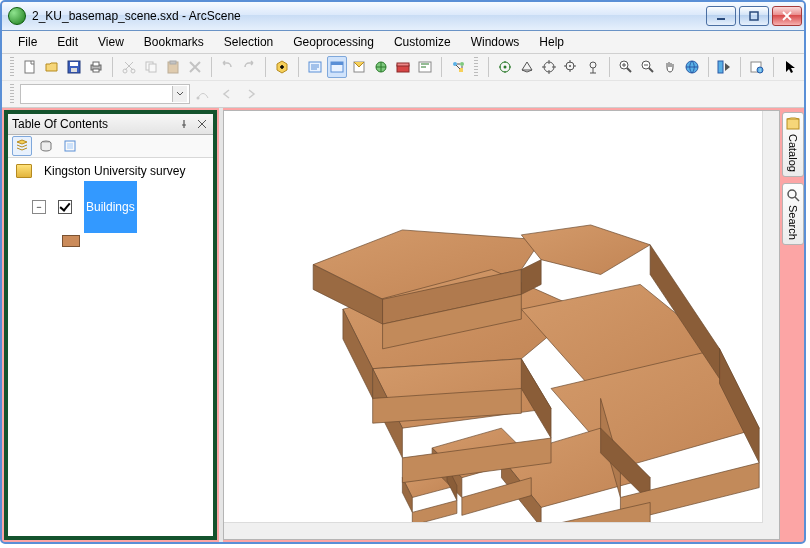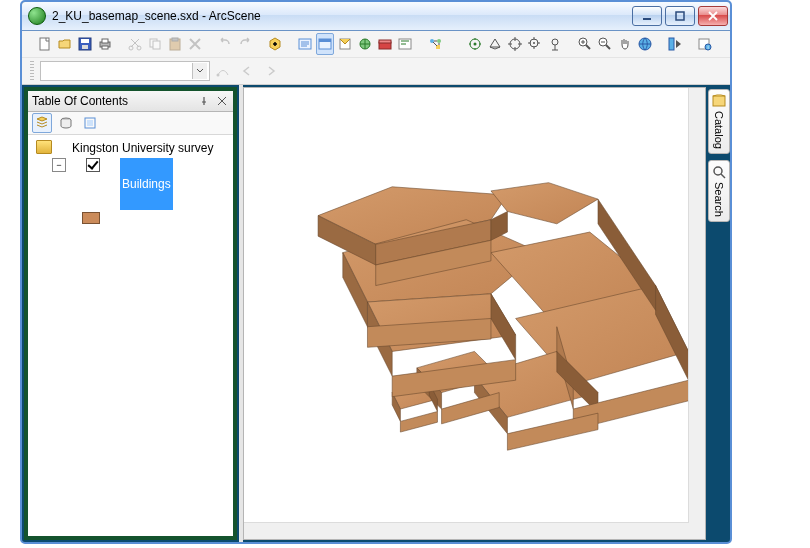--- a/index.html
+++ b/index.html
@@ -1,16 +1,16 @@
 <!DOCTYPE html>
 <html><head>
 <meta charset="utf-8">
 <style>
   html,body{margin:0;padding:0;font-family:"Segoe UI",Tahoma,sans-serif;font-size:12px;color:#000;background:#fff;}
-  .window{width:712px;height:544px;border:2px solid #5a8fd6;border-radius:5px;box-sizing:border-box;background:#0c4a6e;position:relative;display:flex;flex-direction:column;overflow:hidden;margin-left:20px;}
+  .window{width:806px;height:544px;border:2px solid #5a8fd6;border-radius:5px;box-sizing:border-box;background:#fca5a5;position:relative;display:flex;flex-direction:column;overflow:hidden;}
   
   .titlebar{height:28px;background:linear-gradient(#f7fbff,#dce9fb 45%,#c8dcf5 46%,#e6f0fc);border-bottom:1px solid #6a93c6;display:flex;align-items:center;padding:0 2px 0 6px;}
   .titlebar .app-icon{width:16px;height:16px;border-radius:50%;background:radial-gradient(circle at 30% 30%,#8ee38e,#1a7a1a);border:1px solid #0a5a0a;margin-right:6px;}
   .titlebar .title{flex:1;color:#000;font-size:12px;}
   .win-btns{display:flex;gap:3px;}
   .win-btn{width:28px;height:18px;border:1px solid #4a6fa3;border-radius:3px;background:linear-gradient(#fdfefe,#d2e3f7 45%,#b8d1ef 46%,#e6f0fc);display:flex;align-items:center;justify-content:center;position:relative;}
   .win-btn.close{background:linear-gradient(#fbdada,#e98b8b 45%,#d84b4b 46%,#f6b0b0);border-color:#a63a3a;}
   .win-btn svg{display:block;}
   
   .menubar{height:22px;background:#f4f4f4;display:flex;align-items:stretch;padding:0 6px;border-bottom:1px solid #d0d0d0;}
@@ -31,21 +31,21 @@
   .body{flex:1;display:flex;min-height:0;}
   
   .toc{width:205px;display:flex;flex-direction:column;border:4px solid #14532d;margin:2px;background:#fff;}
   .toc-header{height:20px;background:linear-gradient(#f7f7f7,#e4e4e4);border-bottom:1px solid #b5b5b5;display:flex;align-items:center;padding:0 4px;gap:4px;}
   .toc-title{flex:1;font-size:12px;}
   .toc-hbtn{width:14px;height:14px;display:flex;align-items:center;justify-content:center;}
   .toc-toolbar{height:22px;border-bottom:1px solid #d8d8d8;display:flex;align-items:center;gap:4px;padding:0 4px;background:#f9f9f9;}
   .toc-tbtn{width:18px;height:18px;display:flex;align-items:center;justify-content:center;border:1px solid transparent;border-radius:2px;}
   .toc-tbtn.active{border-color:#7fa8db;background:#e8f1fd;}
   .toc-tree{flex:1;padding:4px 2px;font-size:12px;line-height:16px;overflow:auto;}
-  .tree-row{display:flex;gap:20px;padding:1px 0;white-space:nowrap;}
+  .tree-row{display:flex;align-items:center;gap:12px;padding:1px 0;white-space:nowrap;}
   .tree-indent1{padding-left:6px;}
   .tree-indent2{padding-left:22px;}
   .tree-indent3{padding-left:52px;}
   .expander{width:12px;height:12px;border:1px solid #888;background:#fff;display:flex;align-items:center;justify-content:center;font-size:9px;line-height:9px;}
   .cb{width:12px;height:12px;border:1px solid #555;background:#fff;display:flex;align-items:center;justify-content:center;}
   .cb.checked::after{content:"";width:8px;height:4px;border-left:2px solid #000;border-bottom:2px solid #000;transform:rotate(-50deg);margin-top:-3px;}
   .swatch{width:16px;height:10px;background:#cb8b5a;border:1px solid #7a5232;}
   .selected-label{background:#3399ff;color:#fff;padding:18px 2px;}
   .scene-icon{width:14px;height:12px;background:linear-gradient(#ffe27a,#e2b43c);border:1px solid #b58a20;border-radius:1px;}
   
@@ -82,20 +82,31 @@
           </svg>
       </div>
       <div class="win-btn close">
         <svg width="10" height="10">
             <path d="M1 1 L9 9 M9 1 L1 9" stroke="#fff" stroke-width="1.8"></path>
           </svg>
       </div>
     </div>
   </div>
 
+  <div class="menubar">
+    <div class="item">File</div>
+    <div class="item">Edit</div>
+    <div class="item">View</div>
+    <div class="item">Bookmarks</div>
+    <div class="item">Selection</div>
+    <div class="item">Geoprocessing</div>
+    <div class="item">Customize</div>
+    <div class="item">Windows</div>
+    <div class="item">Help</div>
+  </div>
 
   <div class="toolbars">
     <div class="toolbar-row">
       <div class="grip"></div>
       <div class="tbtn">
           <svg width="16" height="16">
             <rect x="3" y="2" width="9" height="12" fill="#fff" stroke="#777"></rect>
             <path d="M9 2v3h3" fill="none" stroke="#777"></path>
           </svg>
         </div>

